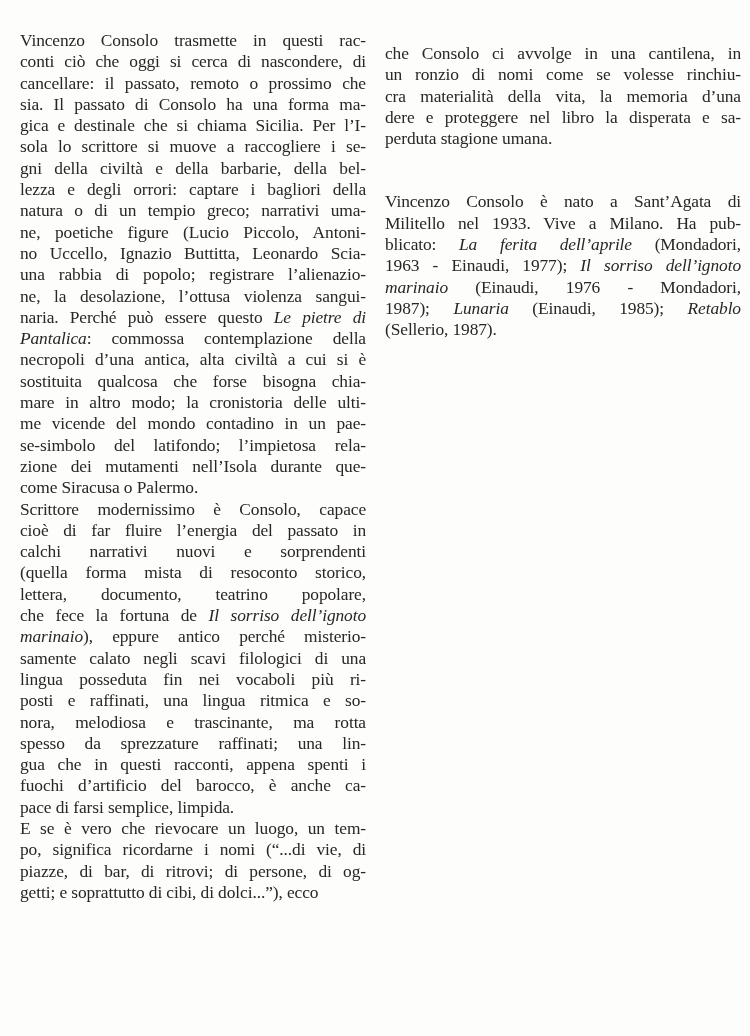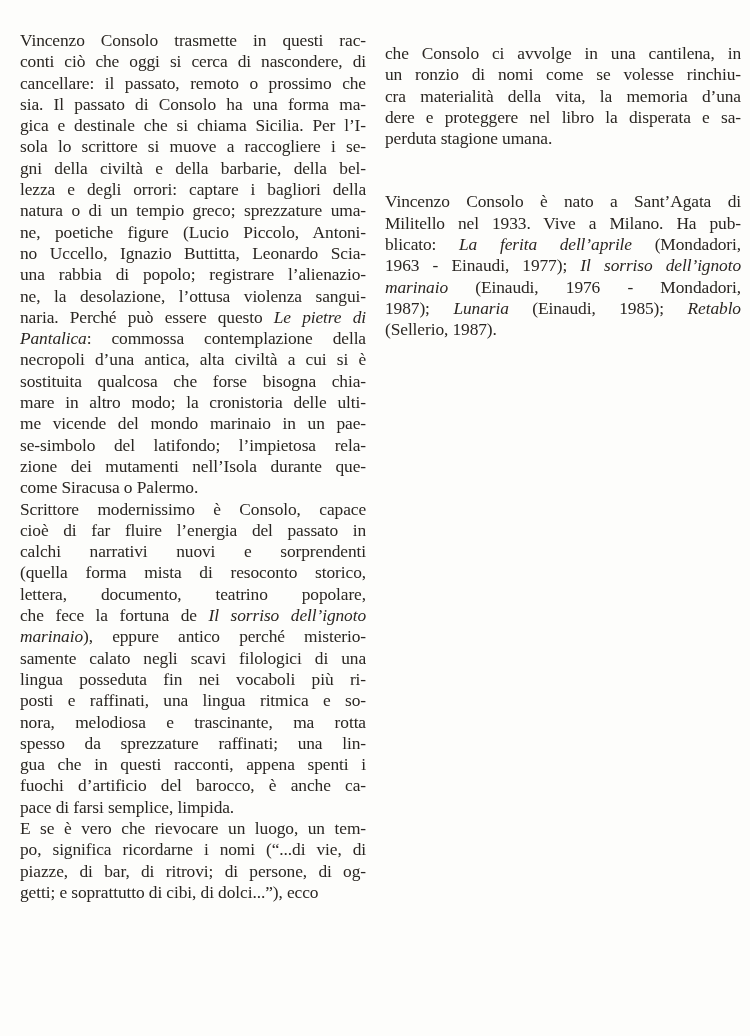--- a/index.html
+++ b/index.html
@@ -30,31 +30,31 @@
 <div id="left" class="col">
     <div>
       <span class="line"><span>Vincenzo Consolo trasmette in questi rac-</span></span>
       <span class="line"><span>conti ciò che oggi si cerca di nascondere, di</span></span>
       <span class="line"><span>cancellare: il passato, remoto o prossimo che</span></span>
       <span class="line"><span>sia. Il passato di Consolo ha una forma ma-</span></span>
       <span class="line"><span>gica e destinale che si chiama Sicilia. Per l’I-</span></span>
       <span class="line"><span>sola lo scrittore si muove a raccogliere i se-</span></span>
       <span class="line"><span>gni della civiltà e della barbarie, della bel-</span></span>
       <span class="line"><span>lezza e degli orrori: captare i bagliori della</span></span>
-      <span class="line"><span>natura o di un tempio greco; sprezzature uma-</span></span>
+      <span class="line"><span>natura o di un tempio greco; narrativi uma-</span></span>
       <span class="line"><span>ne, poetiche figure (Lucio Piccolo, Antoni-</span></span>
       <span class="line"><span>no Uccello, Ignazio Buttitta, Leonardo Scia-</span></span>
       <span class="line"><span>una rabbia di popolo; registrare l’alienazio-</span></span>
       <span class="line"><span>ne, la desolazione, l’ottusa violenza sangui-</span></span>
       <span class="line"><span>naria. Perché può essere questo </span><i>Le pietre di</i></span>
       <span class="line"><i>Pantalica</i><span>: commossa contemplazione della</span></span>
       <span class="line"><span>necropoli d’una antica, alta civiltà a cui si è</span></span>
       <span class="line"><span>sostituita qualcosa che forse bisogna chia-</span></span>
       <span class="line"><span>mare in altro modo; la cronistoria delle ulti-</span></span>
-      <span class="line"><span>me vicende del mondo marinaio in un pae-</span></span>
+      <span class="line"><span>me vicende del mondo contadino in un pae-</span></span>
       <span class="line"><span>se-simbolo del latifondo; l’impietosa rela-</span></span>
       <span class="line"><span>zione dei mutamenti nell’Isola durante que-</span></span>
       <span class="line last"><span>come Siracusa o Palermo.</span></span>
     </div>
     <div>
       <span class="line"><span>Scrittore modernissimo è Consolo, capace</span></span>
       <span class="line"><span>cioè di far fluire l’energia del passato in</span></span>
       <span class="line"><span>calchi narrativi nuovi e sorprendenti</span></span>
       <span class="line"><span>(quella forma mista di resoconto storico,</span></span>
       <span class="line"><span>lettera, documento, teatrino popolare,</span></span>

